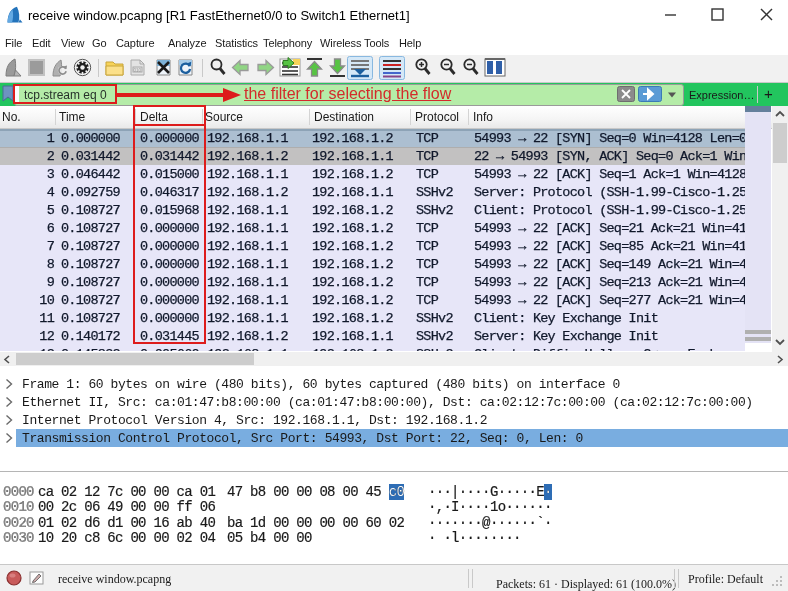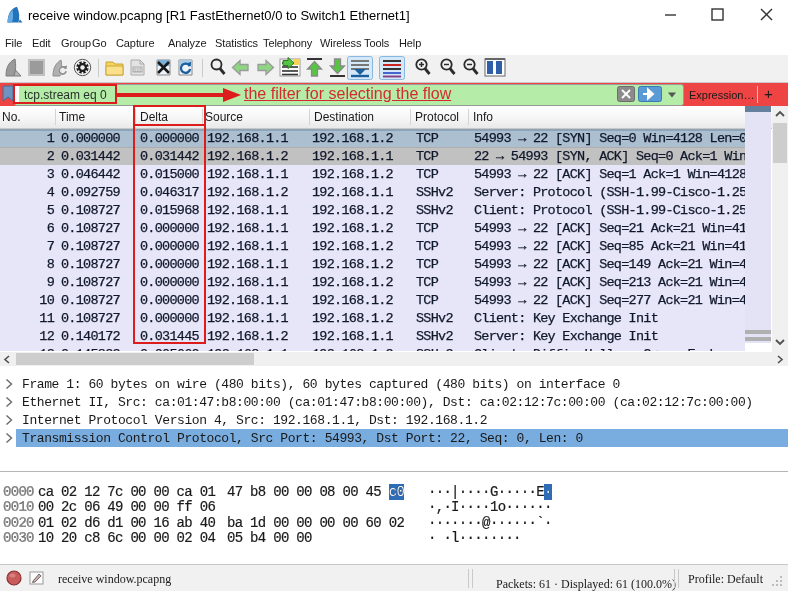--- a/index.html
+++ b/index.html
@@ -10,21 +10,21 @@
   
   #titlebar{left:0;top:0;width:788px;height:30px;background:#ffffff;}
   #title-text{left:28px;top:8px;font-size:13px;color:#000;}
   
   #menubar{left:0;top:30px;width:788px;height:25px;background:#ffffff;font-size:11px;color:#1a1a1a;letter-spacing:-0.1px;}
   .menu-item{position:absolute;top:7px;}
   
   #toolbar{left:0;top:55px;width:788px;height:27px;background:#f1f1f1;border-bottom:1px solid #c8c8c8;}
   .tsep{position:absolute;top:4px;width:1px;height:18px;background:#c9c9c9;}
   
-  #filterbar{left:0;top:83px;width:788px;height:23px;background:#ef4444;}
+  #filterbar{left:0;top:83px;width:788px;height:23px;background:#22c55e;}
   #filter-field{position:absolute;left:14px;top:1px;width:668px;height:20px;background:#b5eca8;
      border:1px solid #9a9a9a;border-radius:3px;}
   #filter-white{position:absolute;left:15px;top:2px;width:4px;height:18px;background:#fff;border-radius:2px 0 0 2px;}
   #filter-text{position:absolute;left:24px;top:5px;font-size:12px;color:#27312a;}
   
   #plist{left:0;top:106px;width:788px;height:246px;background:#fff;overflow:hidden;}
   #pheader{position:absolute;left:0;top:0;width:788px;height:22px;
      background:linear-gradient(#ffffff,#f5f5f5 60%,#e9e9e9);border-bottom:1px solid #c8c8c8;
      font-size:12px;color:#1a1a1a;}
   .hsep{position:absolute;top:3px;width:1px;height:16px;background:#d4d4d4;}
@@ -58,21 +58,21 @@
     <line x1="5" y1="10" x2="16" y2="10" stroke="#333" stroke-width="1.4"></line>
     <rect x="52" y="4" width="11" height="11" fill="none" stroke="#333" stroke-width="1.4"></rect>
     <line x1="101" y1="4" x2="112" y2="15" stroke="#333" stroke-width="1.4"></line>
     <line x1="112" y1="4" x2="101" y2="15" stroke="#333" stroke-width="1.4"></line>
   </svg>
 </div>
 
 <div class="abs" id="menubar">
   <span class="menu-item" style="left:5px">File</span>
   <span class="menu-item" style="left:32px">Edit</span>
-  <span class="menu-item" style="left:61px">Group</span>
+  <span class="menu-item" style="left:61px">View</span>
   <span class="menu-item" style="left:92px">Go</span>
   <span class="menu-item" style="left:116px">Capture</span>
   <span class="menu-item" style="left:168px">Analyze</span>
   <span class="menu-item" style="left:215px">Statistics</span>
   <span class="menu-item" style="left:263px">Telephony</span>
   <span class="menu-item" style="left:320px">Wireless</span>
   <span class="menu-item" style="left:364px">Tools</span>
   <span class="menu-item" style="left:399px">Help</span>
 </div>
 

